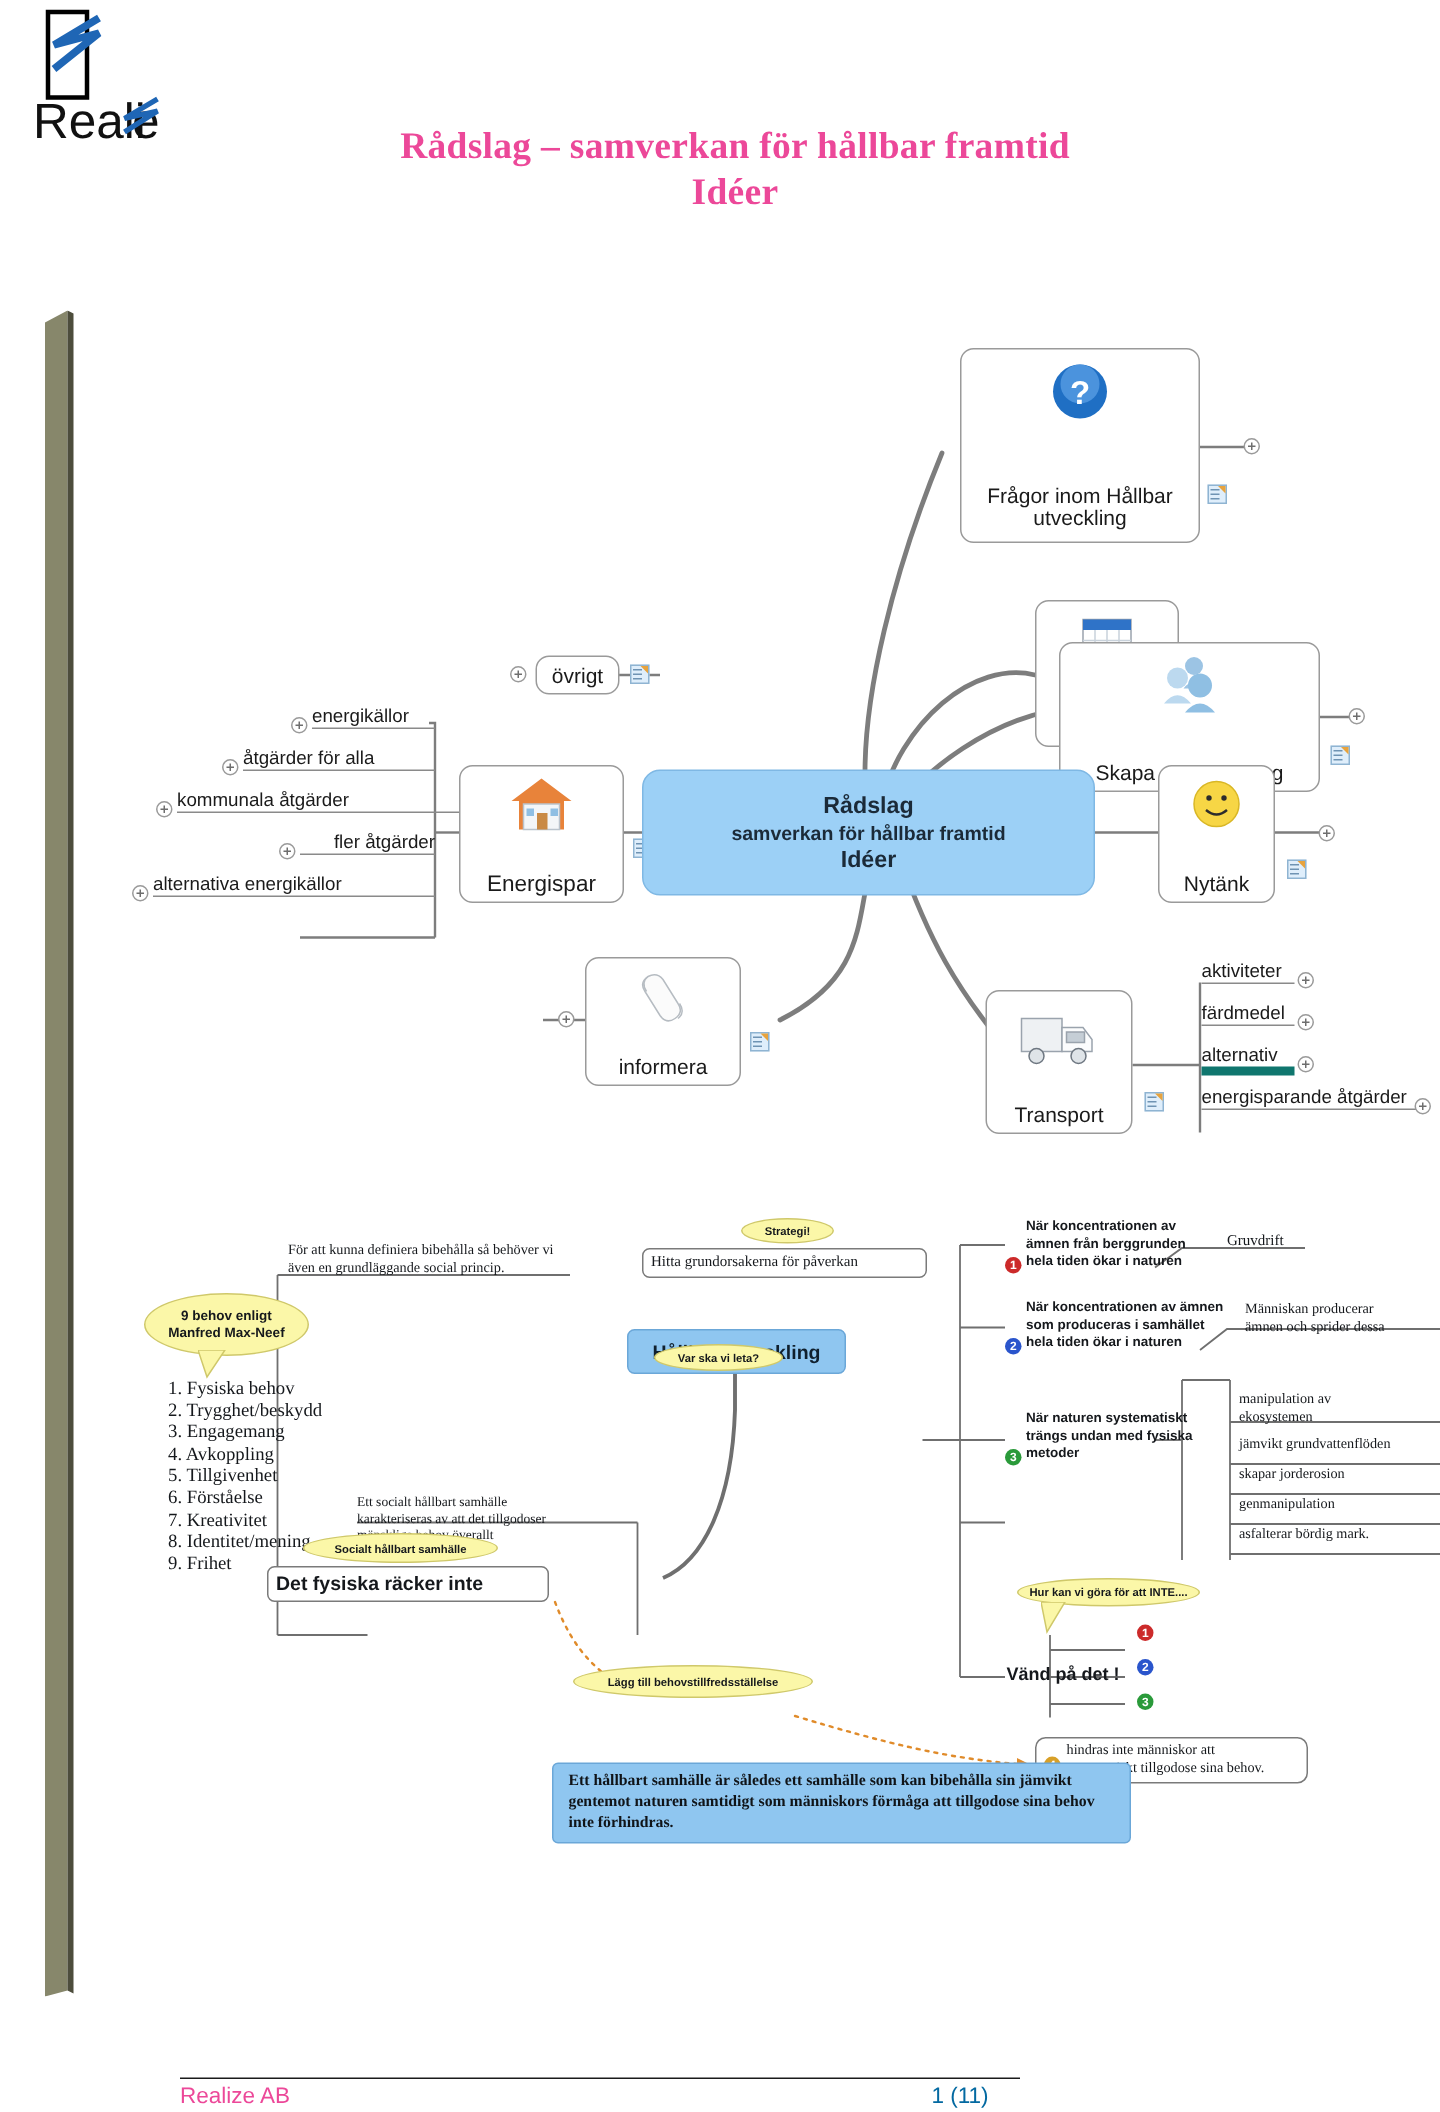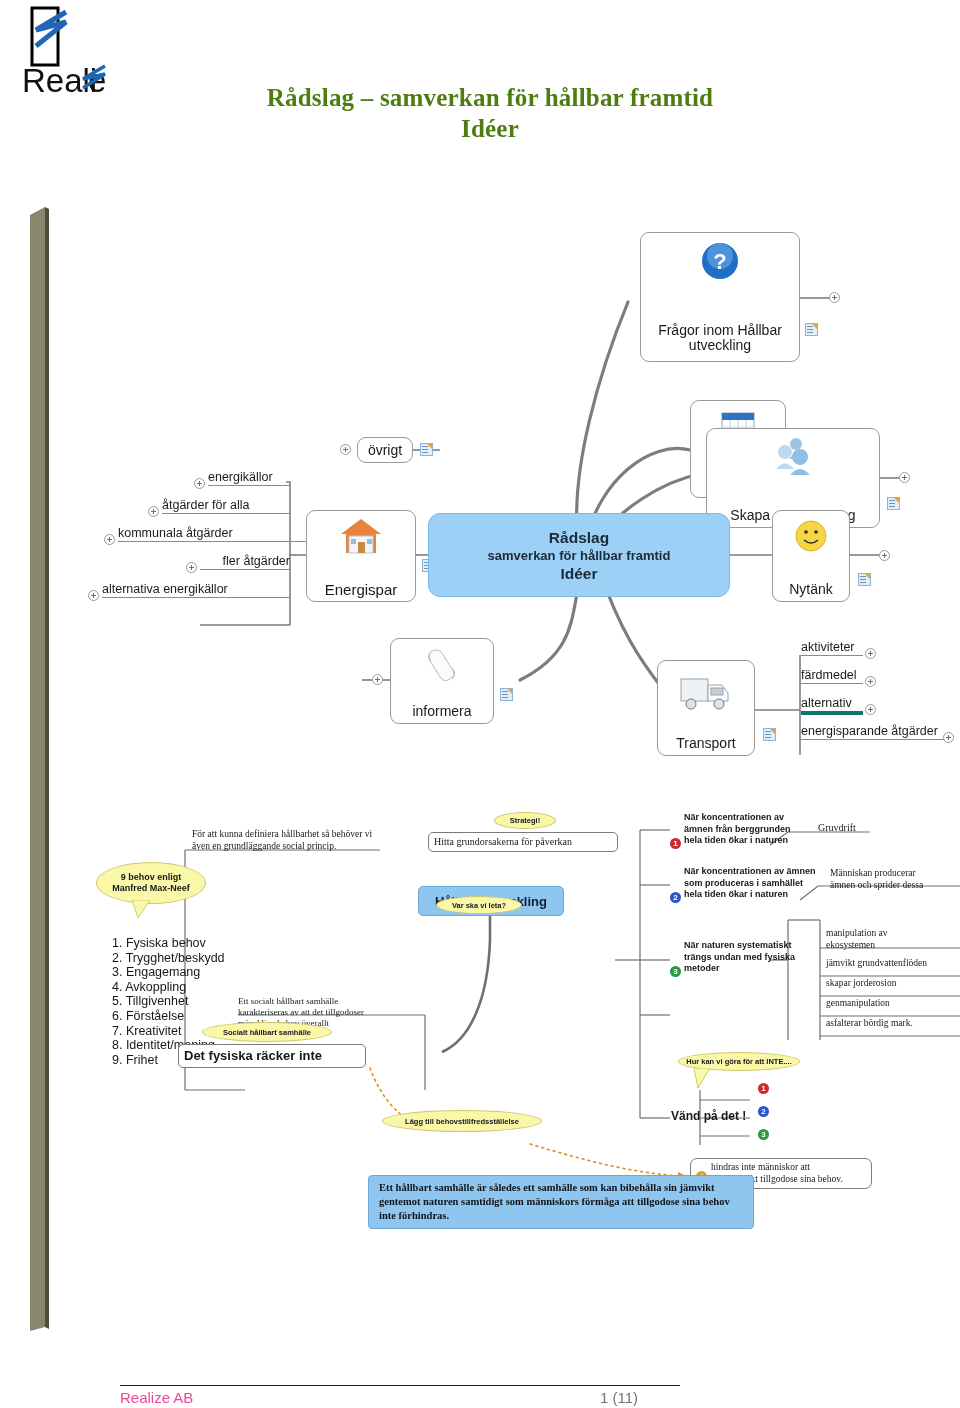--- a/index.html
+++ b/index.html
@@ -28,21 +28,21 @@
   #doc-title {
     position: absolute;
     left: 150px;
     top: 82px;
     width: 680px;
     text-align: center;
     font-family: "Liberation Serif", serif;
     font-weight: bold;
     font-size: 25px;
     line-height: 31px;
-    color: #4d7c0f;
+    color: #ec4899;
     letter-spacing: 0.2px;
   }
 
   
   #left-bar {
     position: absolute;
     left: 30px;
     top: 207px;
     width: 20px;
     height: 1124px;
@@ -241,23 +241,23 @@
   #footer-left {
     position: absolute;
     left: 120px; top: 1389px;
     font-size: 15px;
     color: #ec4899;
   }
   #footer-right {
     position: absolute;
     left: 600px; top: 1389px;
     width: 80px;
-    text-align: left;
+    text-align: center;
     font-size: 15px;
-    color: #737373;
+    color: #0369a1;
   }
 </style>
 </head>
 <body>
 
 <div id="logo">
   <svg width="110" height="92" viewBox="0 0 110 92">
     <rect x="10" y="2" width="26" height="57" fill="#fff" stroke="#000" stroke-width="3"></rect>
     <path d="M14 40 L44 16 L14 24 L44 6" fill="none" stroke="#1f66b5" stroke-width="5" stroke-linejoin="miter"></path>
     <text x="0" y="86" font-family="Liberation Sans, sans-serif" font-size="33" fill="#111">Reali</text>
@@ -447,21 +447,21 @@
   <div class="leaf" style="left:701px; top:430px; border-bottom:1px solid #8a8a8a; width:62px;">
     <span>aktiviteter</span>
   </div>
   <div class="plus" style="left:765px; top:438px;"></div>
 
   <div class="leaf" style="left:701px; top:458px; border-bottom:1px solid #8a8a8a; width:62px;">
     <span>färdmedel</span>
   </div>
   <div class="plus" style="left:765px; top:466px;"></div>
 
-  <div class="leaf" style="left:701px; top:486px; border-bottom:4px solid #0f766e; width:62px;">
+  <div class="leaf" style="left:701px; top:486px; border-bottom:6px solid #0f766e; width:62px;">
     <span>alternativ</span>
   </div>
   <div class="plus" style="left:765px; top:494px;"></div>
 
   <div class="leaf" style="left:701px; top:514px; border-bottom:1px solid #8a8a8a; width:152px;">
     <span>energisparande åtgärder</span>
   </div>
   <div class="plus" style="left:843px; top:522px;"></div>
 
   <div class="center-node" style="left:328px; top:303px; width:302px; height:84px;">
@@ -520,32 +520,32 @@
     <polygon points="608,372 618,377 608,382" fill="#e08b2a"></polygon>
   </svg>
 
   <div class="bd-bubble" style="left:424px; top:12px; width:62px; height:17px; font-size:7.5px;">
     <span>Strategi!</span>
   </div>
   <div class="bd-box" style="left:358px; top:32px; width:190px; font-size:10px;">
     <span>Hitta grundorsakerna för påverkan</span>
   </div>
 
-  <div class="bd-plain" style="left:122px; top:28px; width:200px; font-size:9.5px; white-space:pre-line;">För att kunna definiera hållbarhet så behöver vi
+  <div class="bd-plain" style="left:122px; top:28px; width:200px; font-size:9.5px; white-space:pre-line;">För att kunna definiera bibehålla så behöver vi
 även en grundläggande social princip.</div>
 
   <div class="bd-bubble" style="left:26px; top:62px; width:110px; height:42px; font-size:9px; white-space:pre-line; border-radius:50%;">9 behov  enligt
 Manfred Max-Neef</div>
   <div style="position:absolute; left:62px; top:100px;">
     <svg width="24" height="20">
         <polygon points="0,0 18,0 6,18" fill="#fbf7a8" stroke="#cfc86a"></polygon>
       </svg>
   </div>
 
-  <div style="position:absolute; left:42px; top:118px; font-family:Liberation Sans, sans-serif; font-size:12.5px; line-height:14.6px; color:#15181c;margin-top:18px;">
+  <div style="position:absolute; left:42px; top:118px; font-family:Liberation Serif, serif; font-size:12.5px; line-height:14.6px; color:#15181c;">
     <div>1. Fysiska behov</div>
     <div>2. Trygghet/beskydd</div>
     <div>3. Engagemang</div>
     <div>4. Avkoppling</div>
     <div>5. Tillgivenhet</div>
     <div>6. Förståelse</div>
     <div>7. Kreativitet</div>
     <div>8. Identitet/mening</div>
     <div>9. Frihet</div>
   </div>

